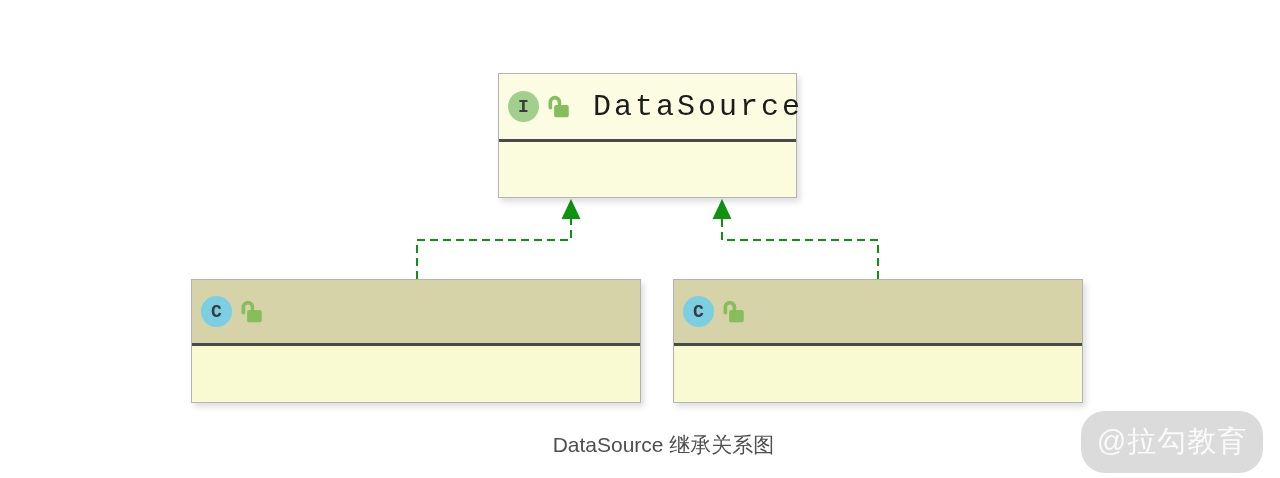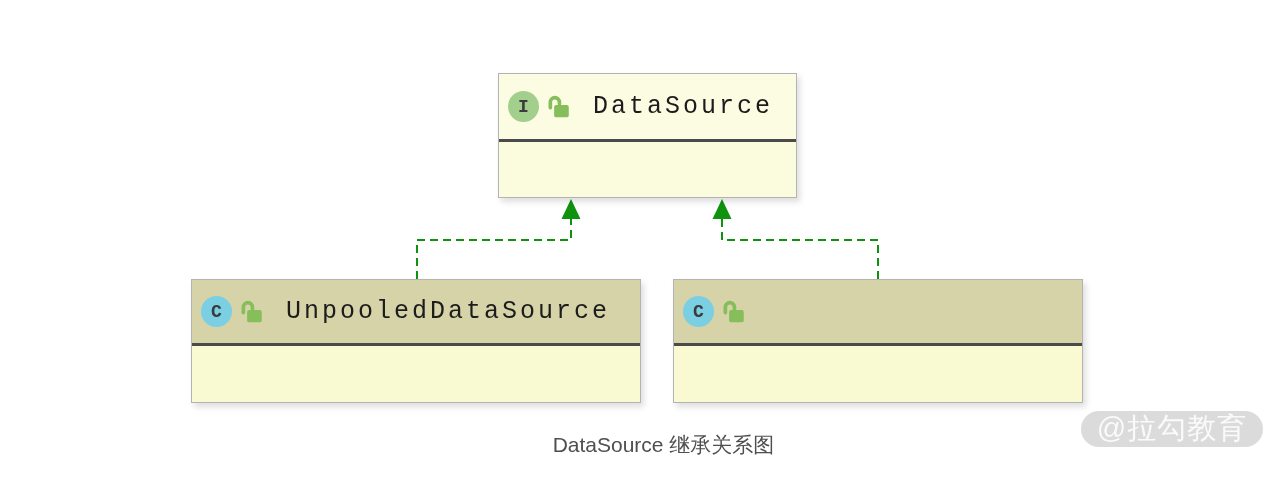--- a/index.html
+++ b/index.html
@@ -59,40 +59,40 @@
     flex: 0 0 auto;
   }
   .badge-iface { background: var(--interface-badge-bg); }
   .badge-class { background: var(--class-badge-bg); }
   .lock { margin-left: 7px; flex: 0 0 auto; display: block; }
   .lock-shackle { stroke: var(--lock-green); fill: none; stroke-width: 3.4; stroke-linecap: round; }
   .lock-body { fill: var(--lock-green); stroke: none; }
   .node-name {
     margin-left: 21px;
     font-family: "Liberation Mono", "DejaVu Sans Mono", monospace;
-    font-size: 25px;
+    font-size: 30px;
     letter-spacing: 3px;
     color: var(--name-text);
     white-space: nowrap;
   }
   .caption {
     position: absolute;
     left: 0; right: 0;
     top: 431px;
     padding-left: 47px;
     text-align: center;
     font-size: 21px;
     color: var(--caption-text);
   }
   .watermark {
     position: absolute;
     right: 17px;
     top: 411px;
     width: 182px;
-    height: 36px;
+    height: 62px;
     border-radius: 24px;
     background: var(--watermark-bg);
     color: var(--watermark-text);
     display: flex;
     align-items: center;
     justify-content: center;
     font-size: 29px;
     letter-spacing: 1px;
     white-space: nowrap;
   }
@@ -126,21 +126,20 @@
     <div class="node-body"></div>
   </div>
 
   <div class="node node-class" style="left:191px; top:279px; width:450px; height:124px;">
     <div class="node-header">
       <span class="badge badge-class">C</span>
       <svg class="lock" width="26" height="27" viewBox="0 0 24 24">
         <path class="lock-shackle" d="M4 13 v-5 a4.2 4.2 0 0 1 8.4 0 v1.4"></path>
         <rect class="lock-body" x="7.5" y="10.5" width="13.5" height="11.5" rx="2"></rect>
       </svg>
-      <span class="node-name">UnpooledDataSource</span>
     </div>
     <div class="sep"></div>
     <div class="node-body"></div>
   </div>
 
   <div class="node node-class" style="left:673px; top:279px; width:410px; height:124px;">
     <div class="node-header">
       <span class="badge badge-class">C</span>
       <svg class="lock" width="26" height="27" viewBox="0 0 24 24">
         <path class="lock-shackle" d="M4 13 v-5 a4.2 4.2 0 0 1 8.4 0 v1.4"></path>

